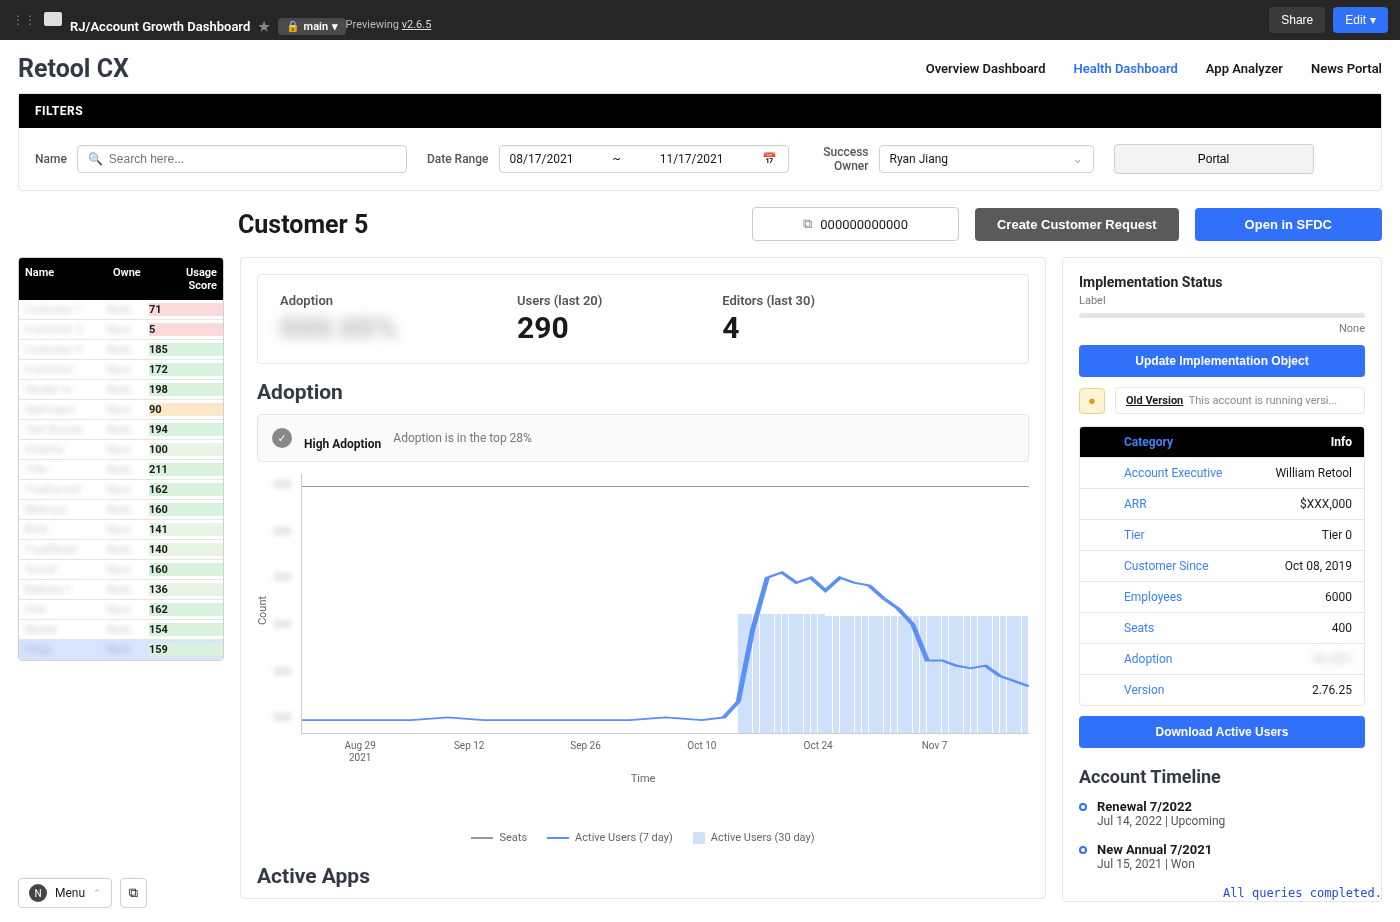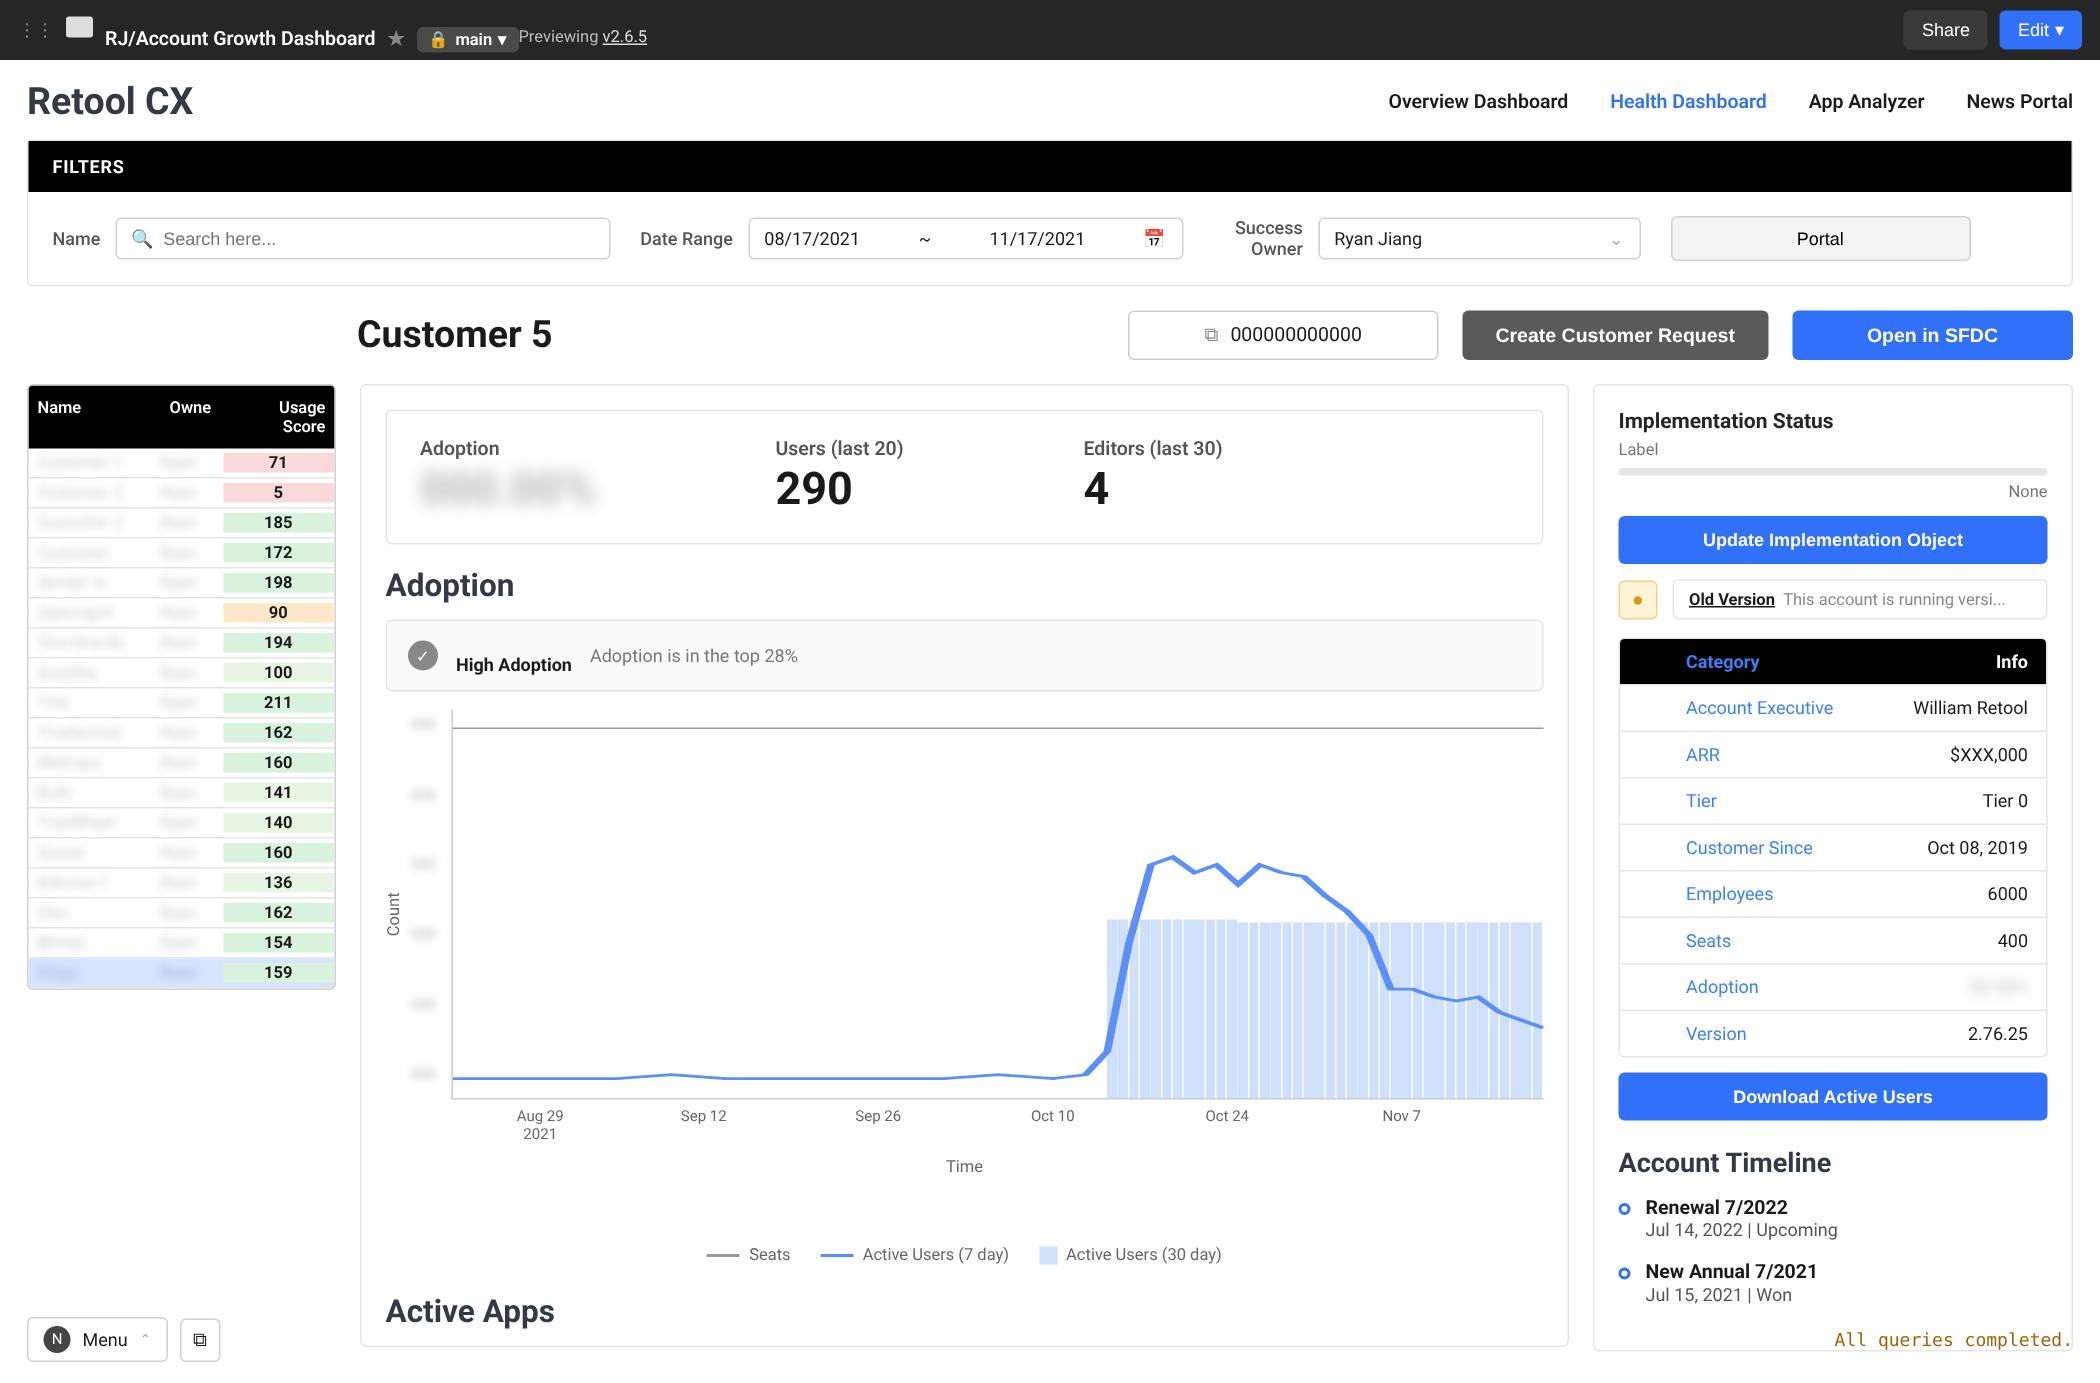--- a/index.html
+++ b/index.html
@@ -56,21 +56,21 @@
 
 .ltable { border: 1px solid #d0d0d0; border-radius: 4px; overflow: hidden; }
 .ltable .thead { background: #000; color: #fff; display: flex; font-size: 11px; font-weight: 600; }
 .ltable .th { padding: 8px 6px; }
 .ltable .th1 { width: 88px; }
 .ltable .th2 { width: 42px; }
 .ltable .th3 { flex: 1; text-align: right; }
 .ltable .tr { display: flex; border-bottom: 1px solid #e5e5e5; font-size: 11px; height: 20px; align-items: center; }
 .ltable .td1 { width: 88px; padding-left: 6px; color: transparent; text-shadow: 0 0 4px rgba(0,0,0,0.25); filter: blur(2px); }
 .ltable .td2 { width: 42px; color: transparent; text-shadow: 0 0 4px rgba(0,0,0,0.25); filter: blur(2px); }
-.ltable .td3 { flex: 1; text-align: center; padding-right: 1px; font-weight: 700; }
+.ltable .td3 { flex: 1; text-align: left; padding-right: 1px; font-weight: 700; }
 .ltable .tr.selected { background: #d6e4ff; }
 
 
 .midpanel { border: 1px solid #e5e5e5; border-radius: 4px; }
 .tabs { background: #000; display: flex; }
 .tab { color: #fff; padding: 11px 22px; font-size: 13px; font-weight: 600; cursor: pointer; }
 .tab.active { color: #3170f9; border-bottom: 2px solid #3170f9; }
 .stats-card { margin: 16px; border: 1px solid #e5e5e5; border-radius: 4px; padding: 18px 22px; display: flex; gap: 120px; }
 .stat .label { font-size: 13px; color: #555; font-weight: 600; }
 .stat .value { font-size: 30px; font-weight: 700; color: #1a1a1a; margin-top: 2px; }
@@ -120,21 +120,21 @@
 .tl-dot { width: 8px; height: 8px; border: 2px solid #3170f9; border-radius: 50%; margin-top: 4px; flex-shrink: 0; background: #fff; }
 .tl-item .t { font-size: 13px; font-weight: 700; }
 .tl-item .d { font-size: 12px; color: #555; }
 
 
 .bottom { position: fixed; bottom: 14px; left: 18px; right: 18px; display: flex; align-items: center; pointer-events: none; }
 .bottom > * { pointer-events: auto; }
 .menu-btn { background: #fff; border: 1px solid #d0d0d0; border-radius: 4px; padding: 5px 10px; display: flex; align-items: center; gap: 8px; font-size: 12px; cursor: pointer; }
 .avatar { width: 18px; height: 18px; background: #444; color: #fff; border-radius: 50%; font-size: 10px; display: flex; align-items: center; justify-content: center; }
 .icon-btn { background: #fff; border: 1px solid #d0d0d0; border-radius: 4px; padding: 6px 8px; margin-left: 8px; cursor: pointer; }
-.status-text { margin-left: auto; font-family: monospace; font-size: 12px; color: #a16207; }
+.status-text { margin-left: auto; font-family: monospace; font-size: 12px; color: #1d4ed8; }
 </style>
 </head>
 <body>
 
 <div class="topbar">
   <span class="drag-icon">⋮⋮</span>
   <span style="margin:0 8px"><span class="folder-icon"></span></span>
   <div class="left">
     <div class="title-row">
       <span>RJ/Account Growth Dashboard</span>

